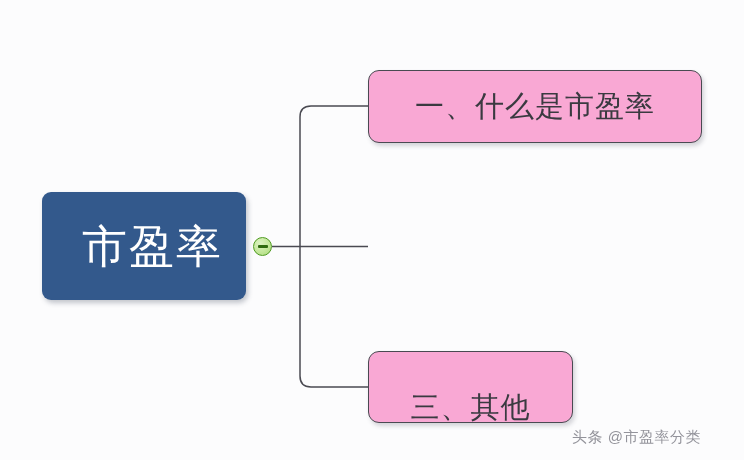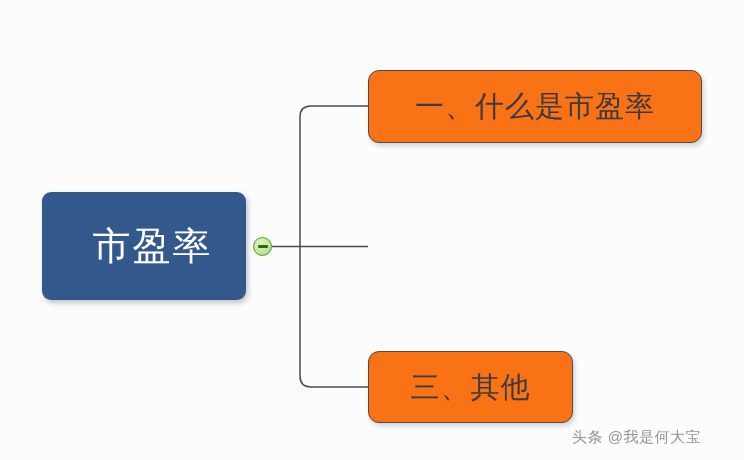--- a/index.html
+++ b/index.html
@@ -38,21 +38,21 @@
     box-sizing: border-box;
     background: #33598c;
     border-radius: 9px;
     box-shadow: 2px 3px 5px rgba(60,70,90,0.30);
     display: flex;
     align-items: center;
     justify-content: center;
   }
   .root-label {
     color: #ffffff;
-    font-size: 38px;
+    font-size: 45px;
     letter-spacing: 2px;
     line-height: 1;
     white-space: nowrap;
     margin-left: 17px;
   }
 
   
   .collapse-toggle {
     position: absolute;
     left: 253px;
@@ -72,38 +72,38 @@
     width: 10px;
     height: 2.6px;
     background: #2f6b10;
     border-radius: 1px;
   }
 
   
   .branch-node {
     position: absolute;
     box-sizing: border-box;
-    background: #f97316;
+    background: #f9a8d4;
     border: 1.3px solid #4a4a52;
     border-radius: 11px;
     box-shadow: 2px 3px 4px rgba(70,70,85,0.22);
     display: flex;
     align-items: center;
     justify-content: center;
   }
   .branch-label {
     color: #3a3a40;
     font-size: 29px;
     letter-spacing: 1px;
     line-height: 1;
     white-space: nowrap;
   }
   .node-1 { left: 368px; top: 70px;  width: 334px; height: 73px; }
   .node-2 { left: 368px; top: 212px; width: 304px; height: 73px; }
-  .node-3 { left: 368px; top: 351px; width: 205px; height: 72px; }
+  .node-3 { left: 368px; top: 351px; width: 205px; height: 72px; align-items: flex-end; }
 
   
   .watermark {
     position: absolute;
     left: 572px;
     top: 428px;
     color: #8b8b93;
     font-size: 15px;
     letter-spacing: 0.5px;
     white-space: nowrap;
@@ -136,15 +136,15 @@
 
   <div class="branch-node node-1">
     <span class="branch-label">一、什么是市盈率</span>
   </div>
 
 
   <div class="branch-node node-3">
     <span class="branch-label">三、其他</span>
   </div>
 
-  <div class="watermark">头条 @我是何大宝</div>
+  <div class="watermark">头条 @市盈率分类</div>
 
 </div>
 
 </body></html>

